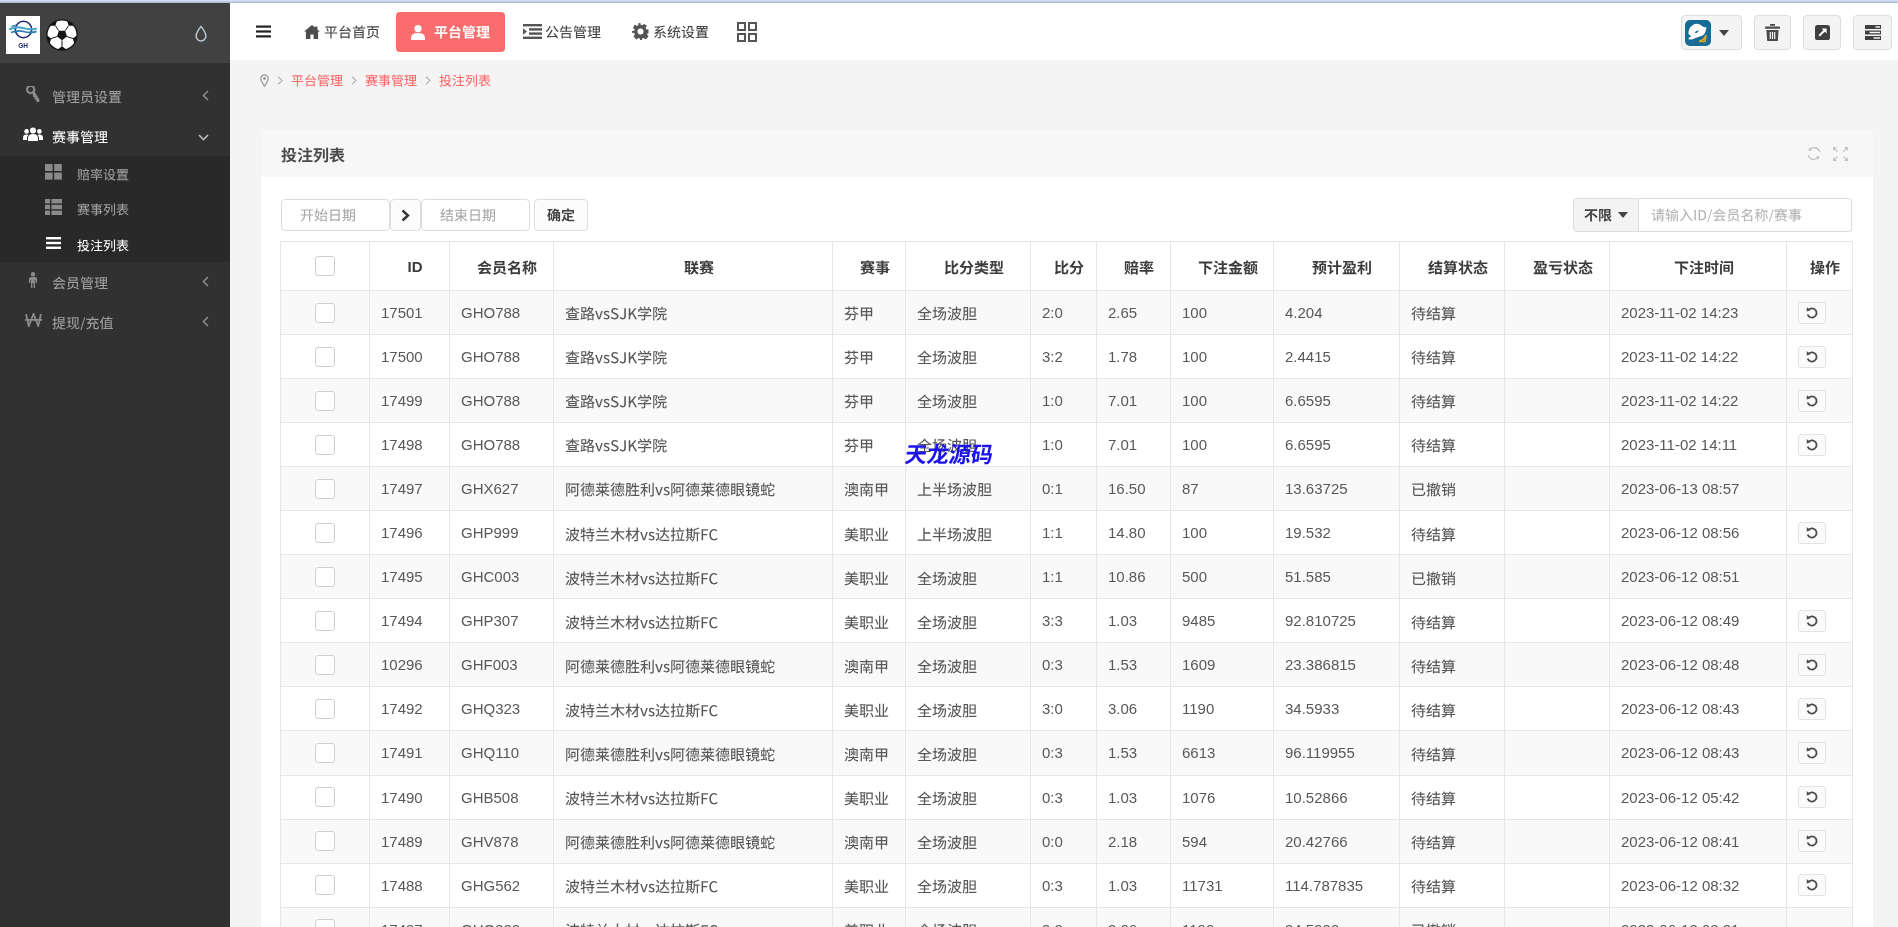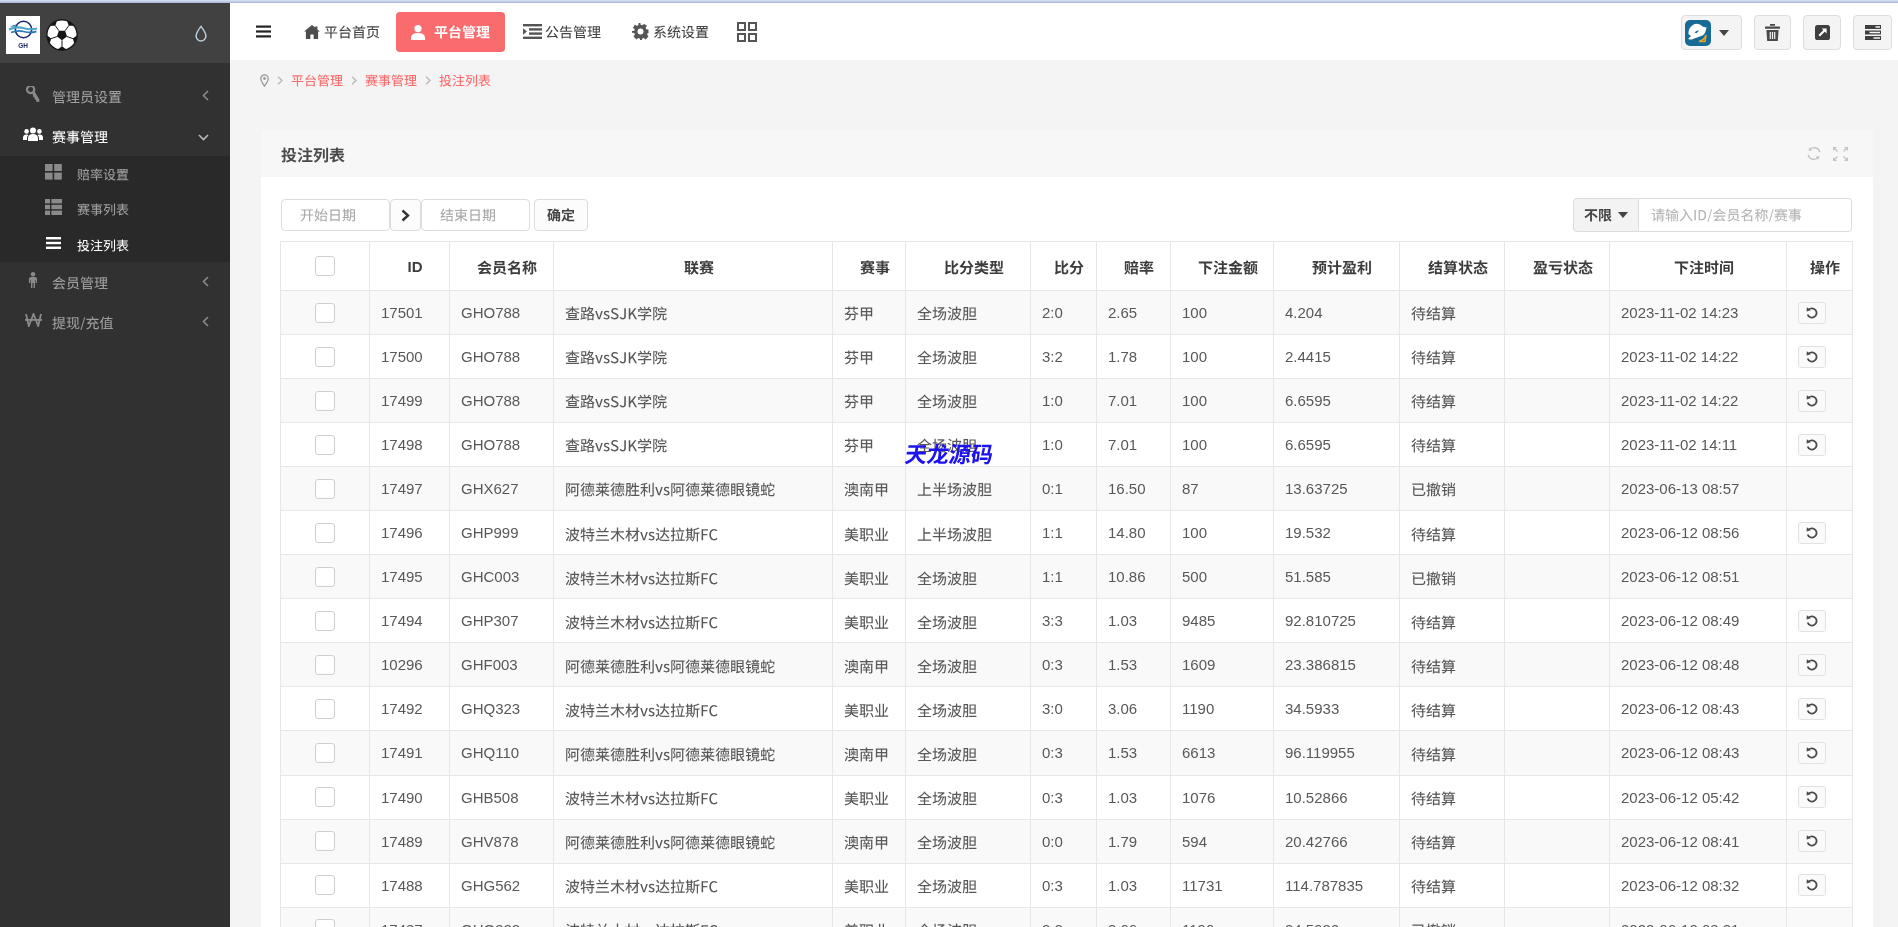--- a/index.html
+++ b/index.html
@@ -1435,21 +1435,21 @@
               </svg></td>
             <td><svg class="zh" style="width:60.0px;height:15.0px;" viewBox="0 0 4000 1000" fill="#585858">
                 <g transform="translate(0 880) scale(1 -1)">
                   <use href="#g5168r" x="0"></use>
                   <use href="#g573ar" x="1000"></use>
                   <use href="#g6ce2r" x="2000"></use>
                   <use href="#g80c6r" x="3000"></use>
                 </g>
               </svg></td>
             <td>0:0</td>
-            <td>1.79</td>
+            <td>2.18</td>
             <td>594</td>
             <td>20.42766</td>
             <td><svg class="zh" style="width:45.0px;height:15.0px;" viewBox="0 0 3000 1000" fill="#585858">
                 <g transform="translate(0 880) scale(1 -1)">
                   <use href="#g5f85r" x="0"></use>
                   <use href="#g7ed3r" x="1000"></use>
                   <use href="#g7b97r" x="2000"></use>
                 </g>
               </svg></td>
             <td></td>

